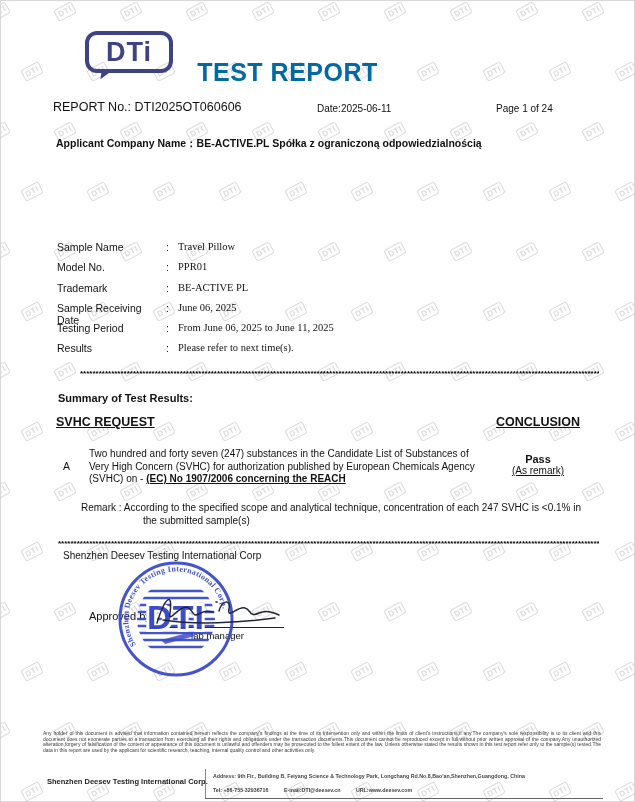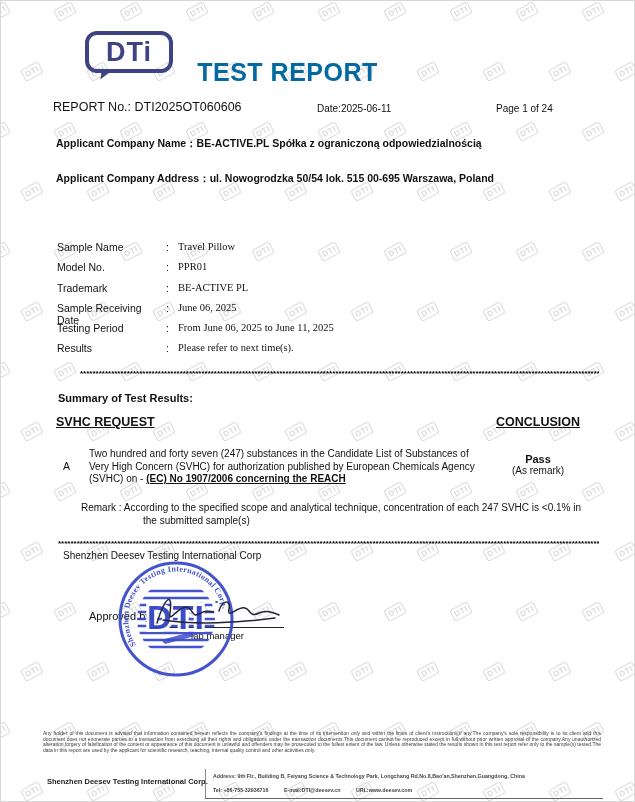--- a/index.html
+++ b/index.html
@@ -45,21 +45,21 @@
   .sep2{left:57px;top:538px;width:541px;}
   
   .sum-head{position:absolute;left:57px;top:391px;font-size:11px;font-weight:bold;}
   .th{position:absolute;top:414px;font-size:12.5px;font-weight:bold;text-decoration:underline;}
   .th-req{left:55px;} .th-con{left:495px;}
   .item-id{position:absolute;left:62px;top:459px;font-size:10.5px;}
   .req-text{position:absolute;left:88px;top:447px;width:392px;font-size:10px;line-height:12.6px;}
   .bu{font-weight:bold;text-decoration:underline;}
   .con-cell{position:absolute;left:488px;top:452px;width:98px;text-align:center;}
   .con-pass{font-size:11px;font-weight:bold;}
-  .con-note{font-size:10px;}
+  .con-note{font-size:10px;text-decoration:underline;}
   .remark-1{position:absolute;left:80px;top:501px;font-size:10px;width:520px;}
   .remark-2{position:absolute;left:142px;top:514px;font-size:10px;}
   
   .co-line{position:absolute;left:62px;top:549px;font-size:10px;}
   .stamp{position:absolute;left:114px;top:557px;z-index:3;opacity:.95;}
   .signature{position:absolute;left:146px;top:586px;z-index:4;}
   .approved{position:absolute;left:88px;top:609px;font-size:11px;}
   .app-rule{position:absolute;left:150px;top:626px;width:133px;border-top:1.3px solid #222;}
   .lab-title{position:absolute;left:150px;top:629px;width:133px;text-align:center;font-size:9.5px;}
   
@@ -228,23 +228,20 @@
   <div class="report-no layer">
     <span>REPORT No.:</span>
     <span>DTI2025OT060606</span>
   </div>
   <div class="report-date layer">Date:2025-06-11</div>
   <div class="report-page layer">Page 1 of 24</div>
 
   <div class="app-line app-name layer">
     <span>Applicant Company Name：</span><span>BE-ACTIVE.PL Spółka z ograniczoną odpowiedzialnością</span>
   </div>
-  <div class="app-line app-addr layer">
-    <span>Applicant Company Address：</span><span>ul. Nowogrodzka 50/54 lok. 515 00-695 Warszawa, Poland</span>
-  </div>
 
   <div class="samples layer">
     <div class="s-row">
       <span class="s-label">Sample Name</span>
       <span class="s-colon">:</span>
       <span class="s-value">Travel Pillow</span>
     </div>
     <div class="s-row">
       <span class="s-label">Model No.</span>
       <span class="s-colon">:</span>

